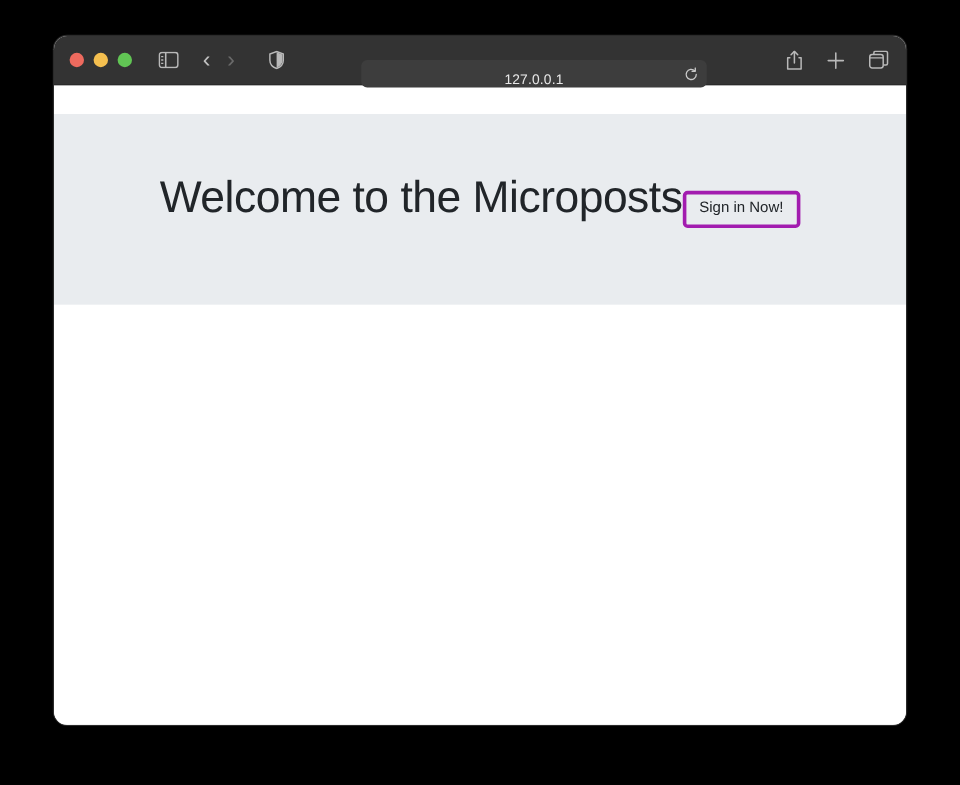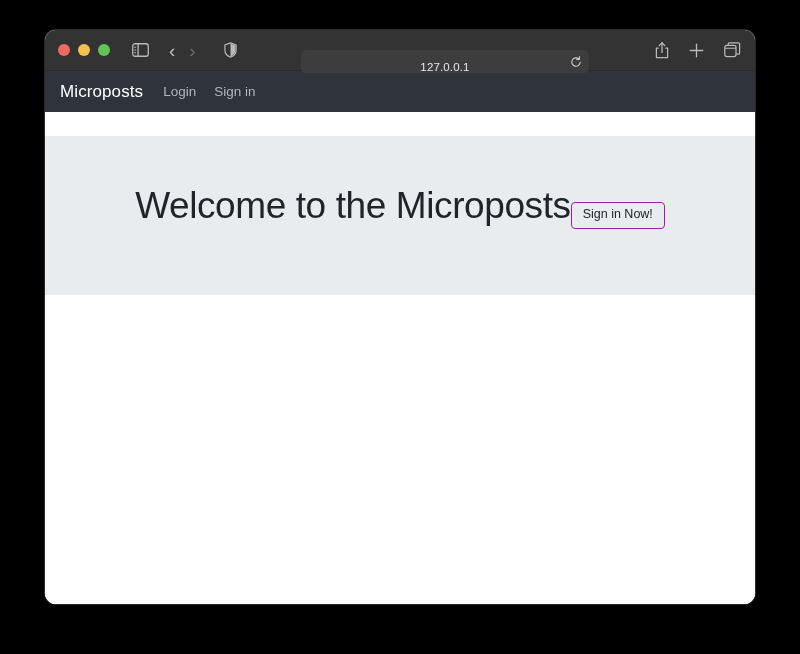--- a/index.html
+++ b/index.html
@@ -179,21 +179,21 @@
     color: #212529;
     font-size: 37px;
     font-weight: 400;
     letter-spacing: -0.4px;
     line-height: 1.1;
     margin: 0 0 18px 0;
     white-space: nowrap;
   }
   .hero-btn {
     background: transparent;
-    border: 1px solid #a21caf;
+    border: 3px solid #a21caf;
     border-radius: 4px;
     color: #212529;
     font-size: 12.5px;
     font-family: "Liberation Sans", sans-serif;
     padding: 5px 11px 6px 11px;
     cursor: pointer;
     line-height: 1.1;
     white-space: nowrap;
   }
 
@@ -268,27 +268,20 @@
             <rect x="0.8" y="3.4" width="11.2" height="11.2" rx="2" stroke="#b9b9b9" stroke-width="1.25" fill="none"></rect>
             <path d="M4.2 3.2 V2.1 A1.3 1.3 0 0 1 5.5 0.8 H14.3 A1.3 1.3 0 0 1 15.6 2.1 V10.9 A1.3 1.3 0 0 1 14.3 12.2 H12.3" stroke="#b9b9b9" stroke-width="1.25" fill="none"></path>
             <line x1="0.9" y1="6.3" x2="11.9" y2="6.3" stroke="#b9b9b9" stroke-width="1.1"></line>
           </svg>
         </span>
       </div>
     </div>
 
     <div class="page">
 
-      <div class="navbar">
-        <span class="brand">Microposts</span>
-        <div class="nav-links">
-          <a class="nav-link" href="#">Login</a>
-          <a class="nav-link" href="#">Sign in</a>
-        </div>
-      </div>
 
       <div class="nav-gap"></div>
 
       <div class="jumbotron">
         <h1 class="hero-title">Welcome to the Microposts</h1>
         <button class="hero-btn">Sign in Now!</button>
       </div>
 
       <div class="content-body"></div>
     </div>

